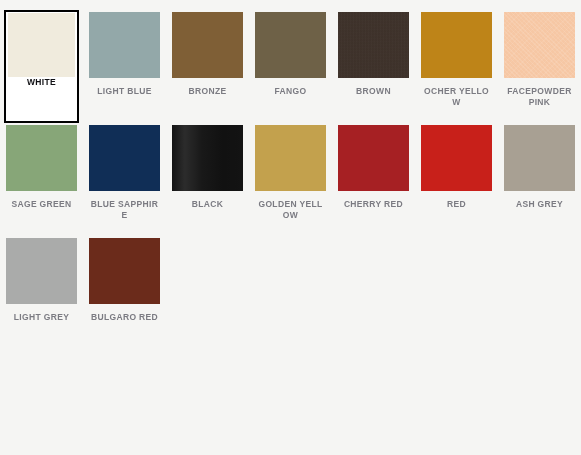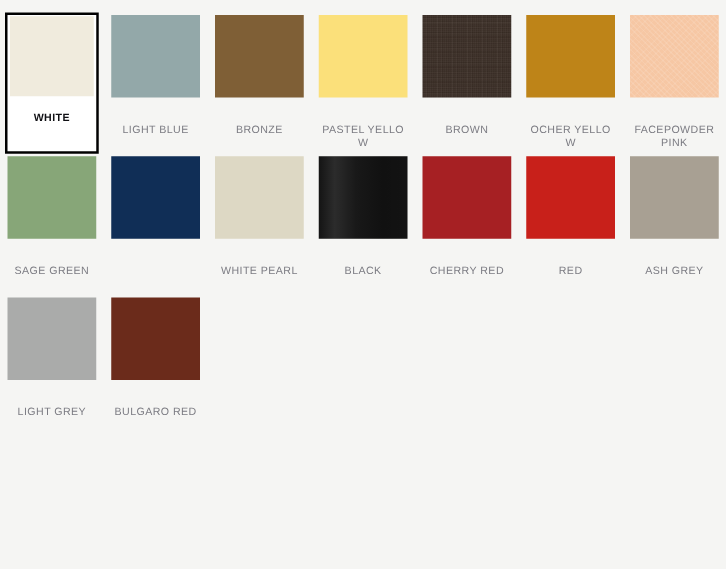--- a/index.html
+++ b/index.html
@@ -56,32 +56,33 @@
   }
 
   .swatch-label {
     font-size: 8.5px;
     line-height: 11px;
     letter-spacing: 0.35px;
     color: #7b7b82;
     text-align: center;
     text-transform: uppercase;
     font-family: "Liberation Sans", sans-serif;
-    margin-top: 20px;
+    margin-top: 8px;
     width: 71px;
     word-break: break-all;
     overflow-wrap: break-word;
+    font-weight: bold;
     -webkit-font-smoothing: antialiased;
   }
 
   .swatch.selected .swatch-label {
     color: #101014;
     font-weight: bold;
     width: 67px;
-    margin-top: 12px;
+    margin-top: 0;
     margin-bottom: 4px;
     word-break: normal;
   }
 
   
   .tex-grain {
     position: relative;
   }
   .tex-grain::after {
     content: "";
@@ -130,49 +131,50 @@
     </div>
     <div class="swatch">
       <div class="swatch-color " style="background-color: rgb(147, 168, 169);"></div>
       <div class="swatch-label">LIGHT BLUE</div>
     </div>
     <div class="swatch">
       <div class="swatch-color " style="background-color: rgb(127, 95, 54);"></div>
       <div class="swatch-label">BRONZE</div>
     </div>
     <div class="swatch">
-      <div class="swatch-color " style="background-color: rgb(251, 224, 122);"></div>
-      <div class="swatch-label">PASTEL YELLOW</div>
+      <div class="swatch-color " style="background-color: rgb(110, 97, 71);"></div>
+      <div class="swatch-label">FANGO</div>
     </div>
     <div class="swatch">
       <div class="swatch-color tex-grain" style="background-color: rgb(59, 46, 38);"></div>
       <div class="swatch-label">BROWN</div>
     </div>
     <div class="swatch">
       <div class="swatch-color " style="background-color: rgb(190, 132, 24);"></div>
       <div class="swatch-label">OCHER YELLOW</div>
     </div>
     <div class="swatch">
       <div class="swatch-color tex-speckle" style="background-color: rgb(246, 199, 164);"></div>
       <div class="swatch-label">FACEPOWDER PINK</div>
     </div>
     <div class="swatch">
       <div class="swatch-color " style="background-color: rgb(135, 166, 120);"></div>
       <div class="swatch-label">SAGE GREEN</div>
     </div>
     <div class="swatch">
       <div class="swatch-color " style="background-color: rgb(16, 46, 86);"></div>
-    </div>
-    <div class="swatch">
-      <div class="swatch-color " style="background-color: rgb(221, 216, 196);"></div>
-      <div class="swatch-label">WHITE PEARL</div>
+      <div class="swatch-label">BLUE SAPPHIRE</div>
     </div>
     <div class="swatch">
       <div class="swatch-color tex-sheen" style="background-color: rgb(20, 20, 20);"></div>
       <div class="swatch-label">BLACK</div>
+    </div>
+    <div class="swatch">
+      <div class="swatch-color " style="background-color: rgb(195, 161, 77);"></div>
+      <div class="swatch-label">GOLDEN YELLOW</div>
     </div>
     <div class="swatch">
       <div class="swatch-color " style="background-color: rgb(166, 32, 35);"></div>
       <div class="swatch-label">CHERRY RED</div>
     </div>
     <div class="swatch">
       <div class="swatch-color " style="background-color: rgb(200, 32, 26);"></div>
       <div class="swatch-label">RED</div>
     </div>
     <div class="swatch">

